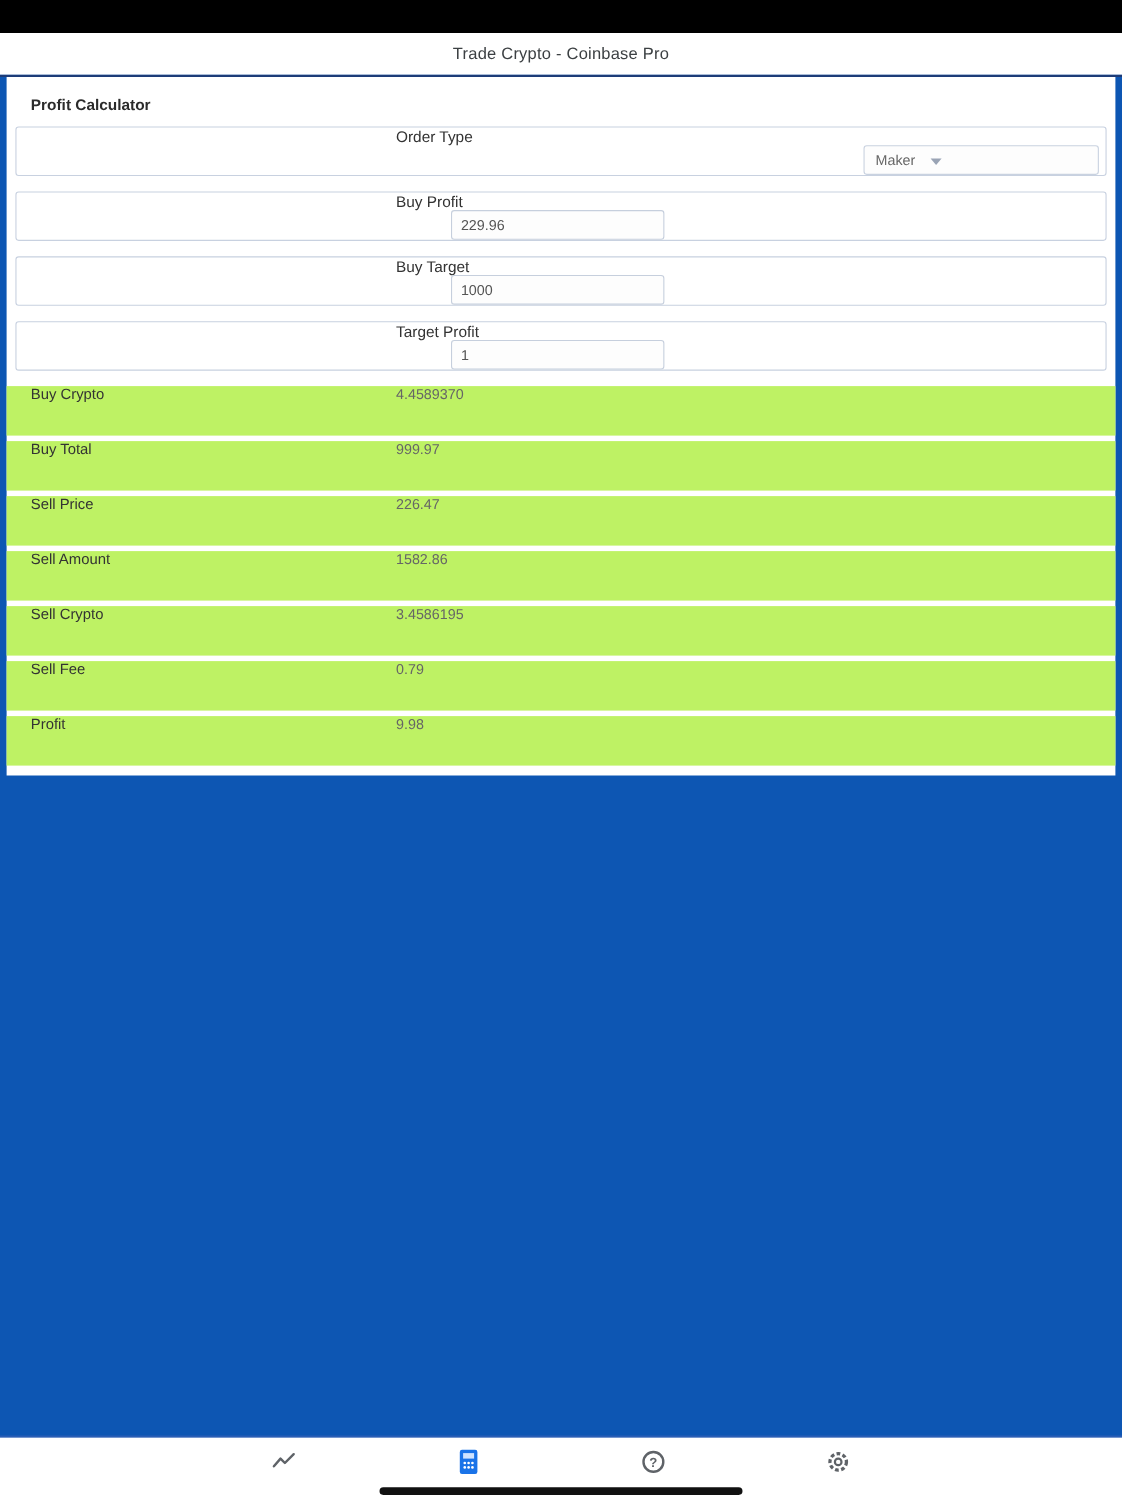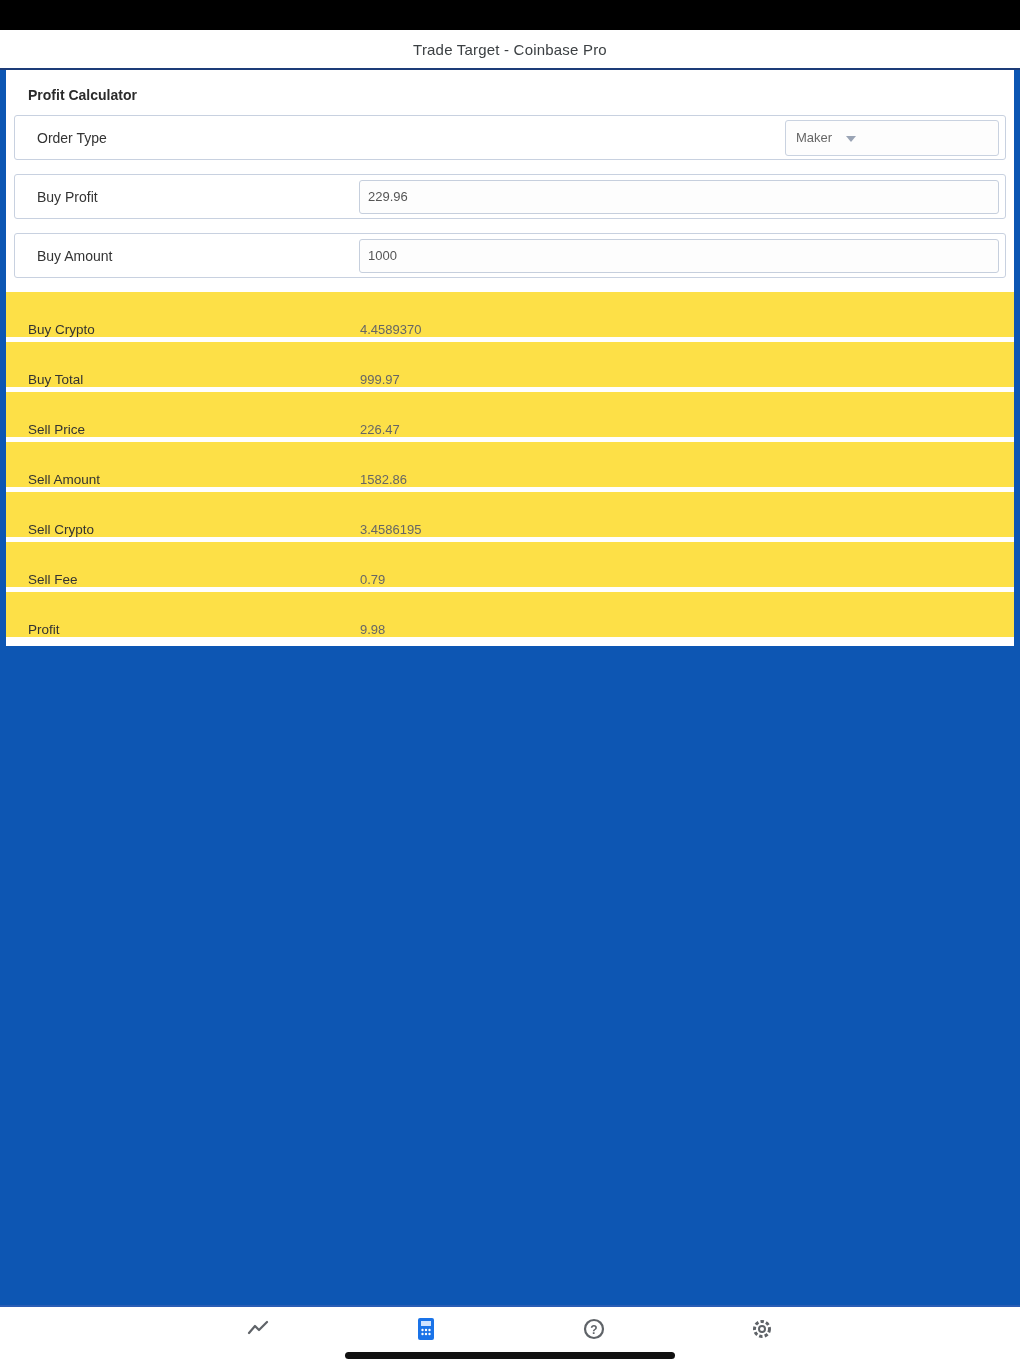--- a/index.html
+++ b/index.html
@@ -34,20 +34,21 @@
   .card-title {
     font-size: 14px; font-weight: 700; color: #2b2b2b;
     margin: 4px 16px 12px 22px;
   }
   .field-row {
     border: 1px solid #c8d1e0; border-radius: 3px;
     margin: 0 8px 14px 8px;
     height: 45px;
     display: flex; align-items: center;
     background: #ffffff;
+    flex-direction: column;
   }
   .field-label {
     width: 344px; padding-left: 22px;
     font-size: 14px; color: #333333;
   }
   .field-input {
     flex: 1 1 auto; height: 34px;
     margin-right: 6px;
     border: 1px solid #c6cfdd; border-radius: 3px;
     padding: 0 8px;
@@ -66,24 +67,24 @@
     background: #fdfdfd;
     cursor: pointer;
   }
   .caret {
     width: 0; height: 0; margin-left: 14px; margin-top: 2px;
     border-left: 5px solid transparent;
     border-right: 5px solid transparent;
     border-top: 6px solid #9aa4b5;
   }
   .result-row {
-    background: #fde047;
+    background: #bef264;
     height: 45px;
     margin-bottom: 5px;
-    display: flex; align-items: flex-end;
+    display: flex; align-items: flex-start;
     position: relative;
   }
   .result-label {
     padding-left: 22px;
     font-size: 13.5px; color: #333333; font-weight: 500;
   }
   .result-value {
     position: absolute; left: 354px;
     font-size: 13px; color: #666666;
   }
@@ -107,21 +108,21 @@
     width: 330px; height: 7px; border-radius: 4px;
     background: #111111;
   }
 </style>
 </head>
 <body>
 
 <div class="status-bar"></div>
 
 <div class="app-header">
-  <div class="app-title">Trade Target - Coinbase Pro</div>
+  <div class="app-title">Trade Crypto - Coinbase Pro</div>
 </div>
 
 <div class="content">
   <div class="card">
 
     <div class="card-title">Profit Calculator</div>
 
     <div class="field-row">
       <div class="field-label">Order Type</div>
       <div class="dropdown">
@@ -129,24 +130,28 @@
         <span class="caret"></span>
       </div>
     </div>
 
     <div class="field-row">
       <div class="field-label">Buy Profit</div>
       <input class="field-input" type="text" value="229.96" style="">
     </div>
 
     <div class="field-row">
-      <div class="field-label">Buy Amount</div>
+      <div class="field-label">Buy Target</div>
       <input class="field-input" type="text" value="1000" style="">
     </div>
 
+    <div class="field-row">
+      <div class="field-label">Target Profit</div>
+      <input class="field-input" type="text" value="1" style="">
+    </div>
 
     <div class="result-row">
       <div class="result-label">Buy Crypto</div>
       <div class="result-value">4.4589370</div>
     </div>
     <div class="result-row">
       <div class="result-label">Buy Total</div>
       <div class="result-value">999.97</div>
     </div>
     <div class="result-row">

